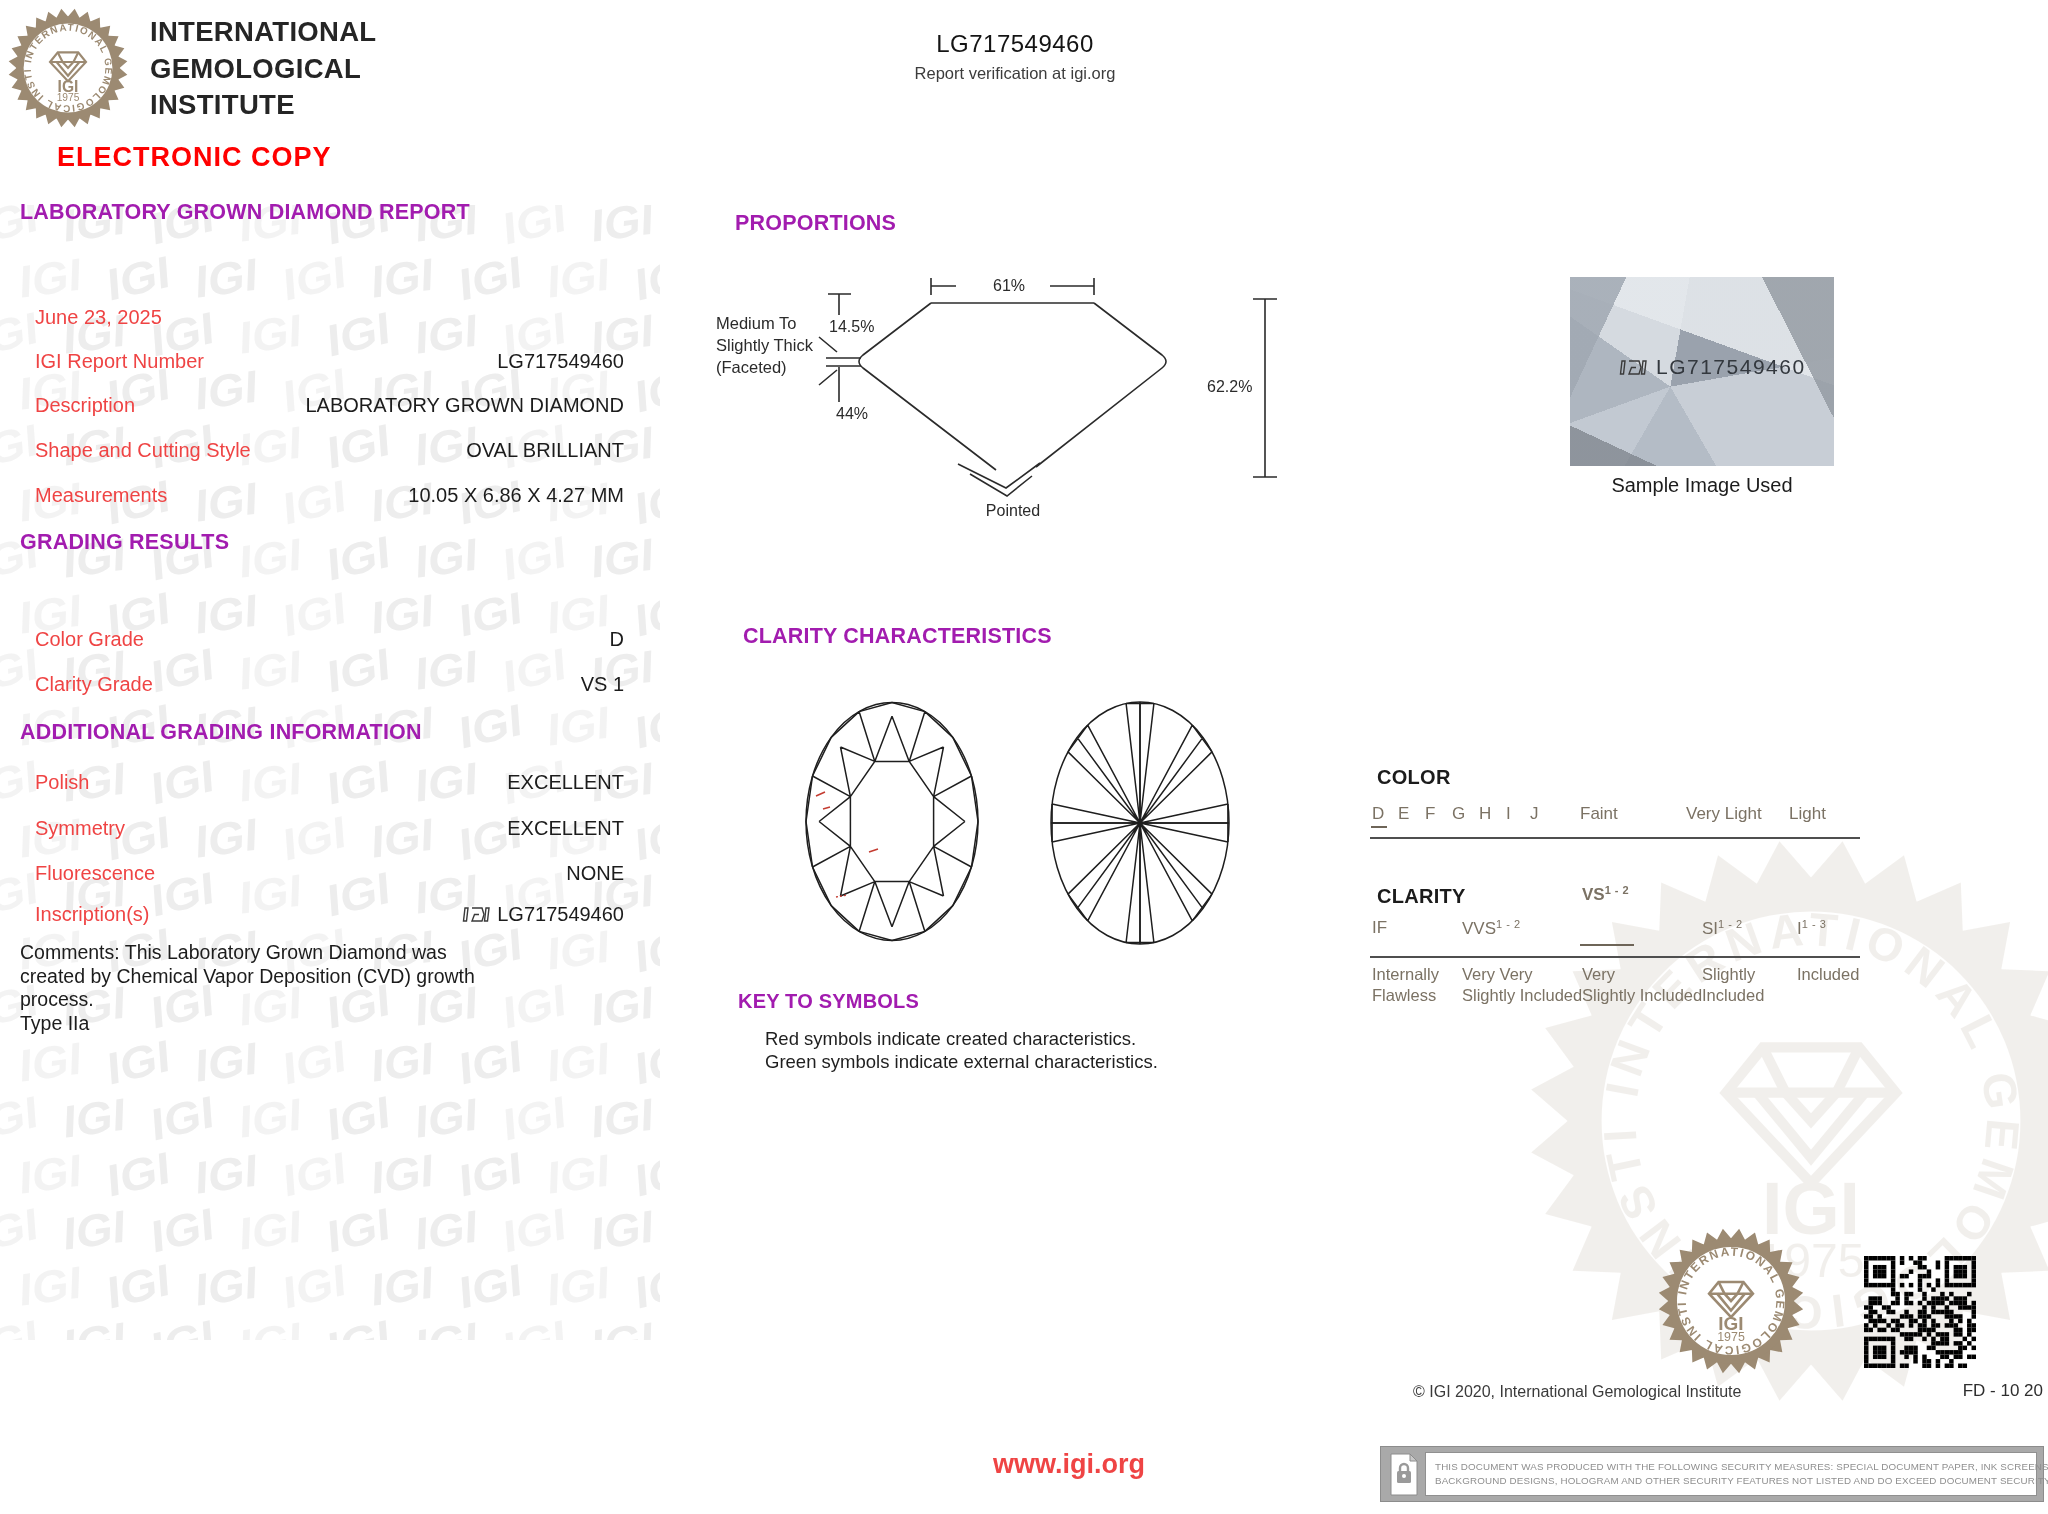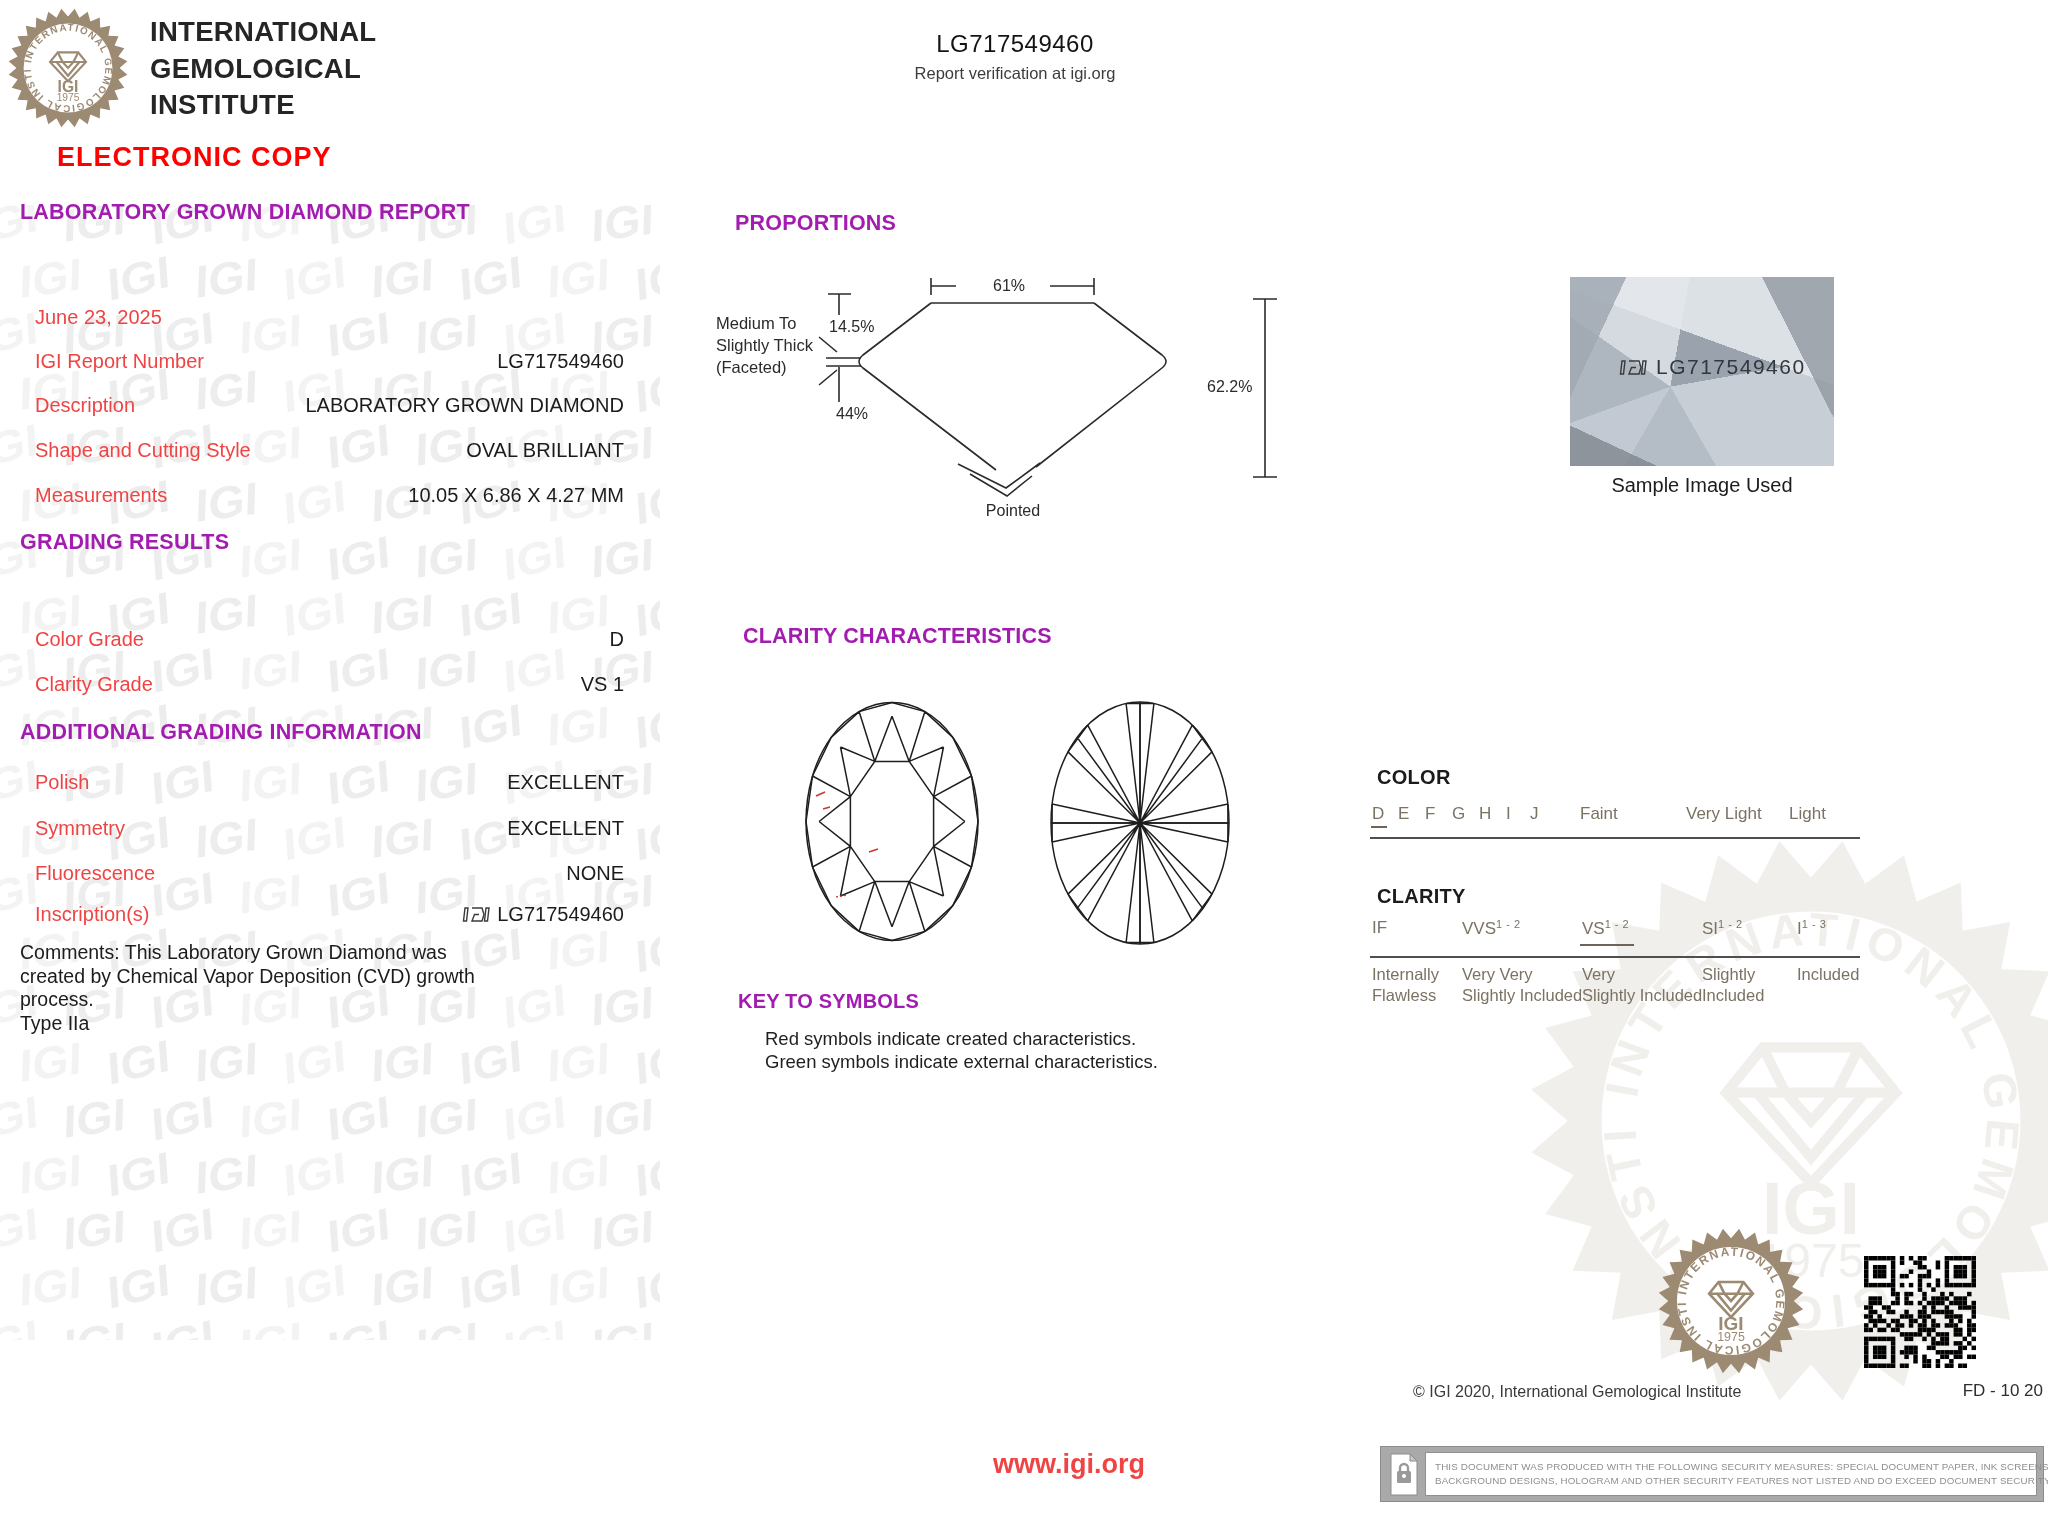--- a/index.html
+++ b/index.html
@@ -406,21 +406,21 @@
   <span class="abs scale-txt" style="left:1530px;top:804px;">J</span>
   <span class="abs scale-txt" style="left:1580px;top:804px;">Faint</span>
   <span class="abs scale-txt" style="left:1686px;top:804px;">Very Light</span>
   <span class="abs scale-txt" style="left:1789px;top:804px;">Light</span>
   <div class="abs" style="left:1371px;top:826px;width:16px;height:2px;background:#6e6558;"></div>
   <div class="abs" style="left:1370px;top:837px;width:490px;height:2px;background:#4f4f4f;"></div>
 
   <div class="abs" style="left:1377px;top:885px;font-size:20px;font-weight:bold;color:#1b1b1b;letter-spacing:.3px;">CLARITY</div>
   <span class="abs scale-txt" style="left:1372px;top:918px;"><span>IF</span></span>
   <span class="abs scale-txt" style="left:1462px;top:918px;"><span>VVS</span><span class="sup">1 - 2</span></span>
-  <span class="abs scale-txt" style="left:1582px;top:918px;"><span>VS</span><span class="sup">1 - 2</span></span>
+  <span class="abs scale-txt" style="left:1582px;top:884px;font-weight:bold;"><span>VS</span><span class="sup">1 - 2</span></span>
   <span class="abs scale-txt" style="left:1702px;top:918px;"><span>SI</span><span class="sup">1 - 2</span></span>
   <span class="abs scale-txt" style="left:1797px;top:918px;"><span>I</span><span class="sup">1 - 3</span></span>
   <div class="abs" style="left:1580px;top:944px;width:54px;height:2px;background:#6e6558;"></div>
   <div class="abs" style="left:1370px;top:956px;width:490px;height:2px;background:#4f4f4f;"></div>
 
   <div class="abs scale-desc" style="left:1372px;top:964px;">
     <div>Internally</div>
       <div>Flawless</div>
     </div>
   <div class="abs scale-desc" style="left:1462px;top:964px;">

